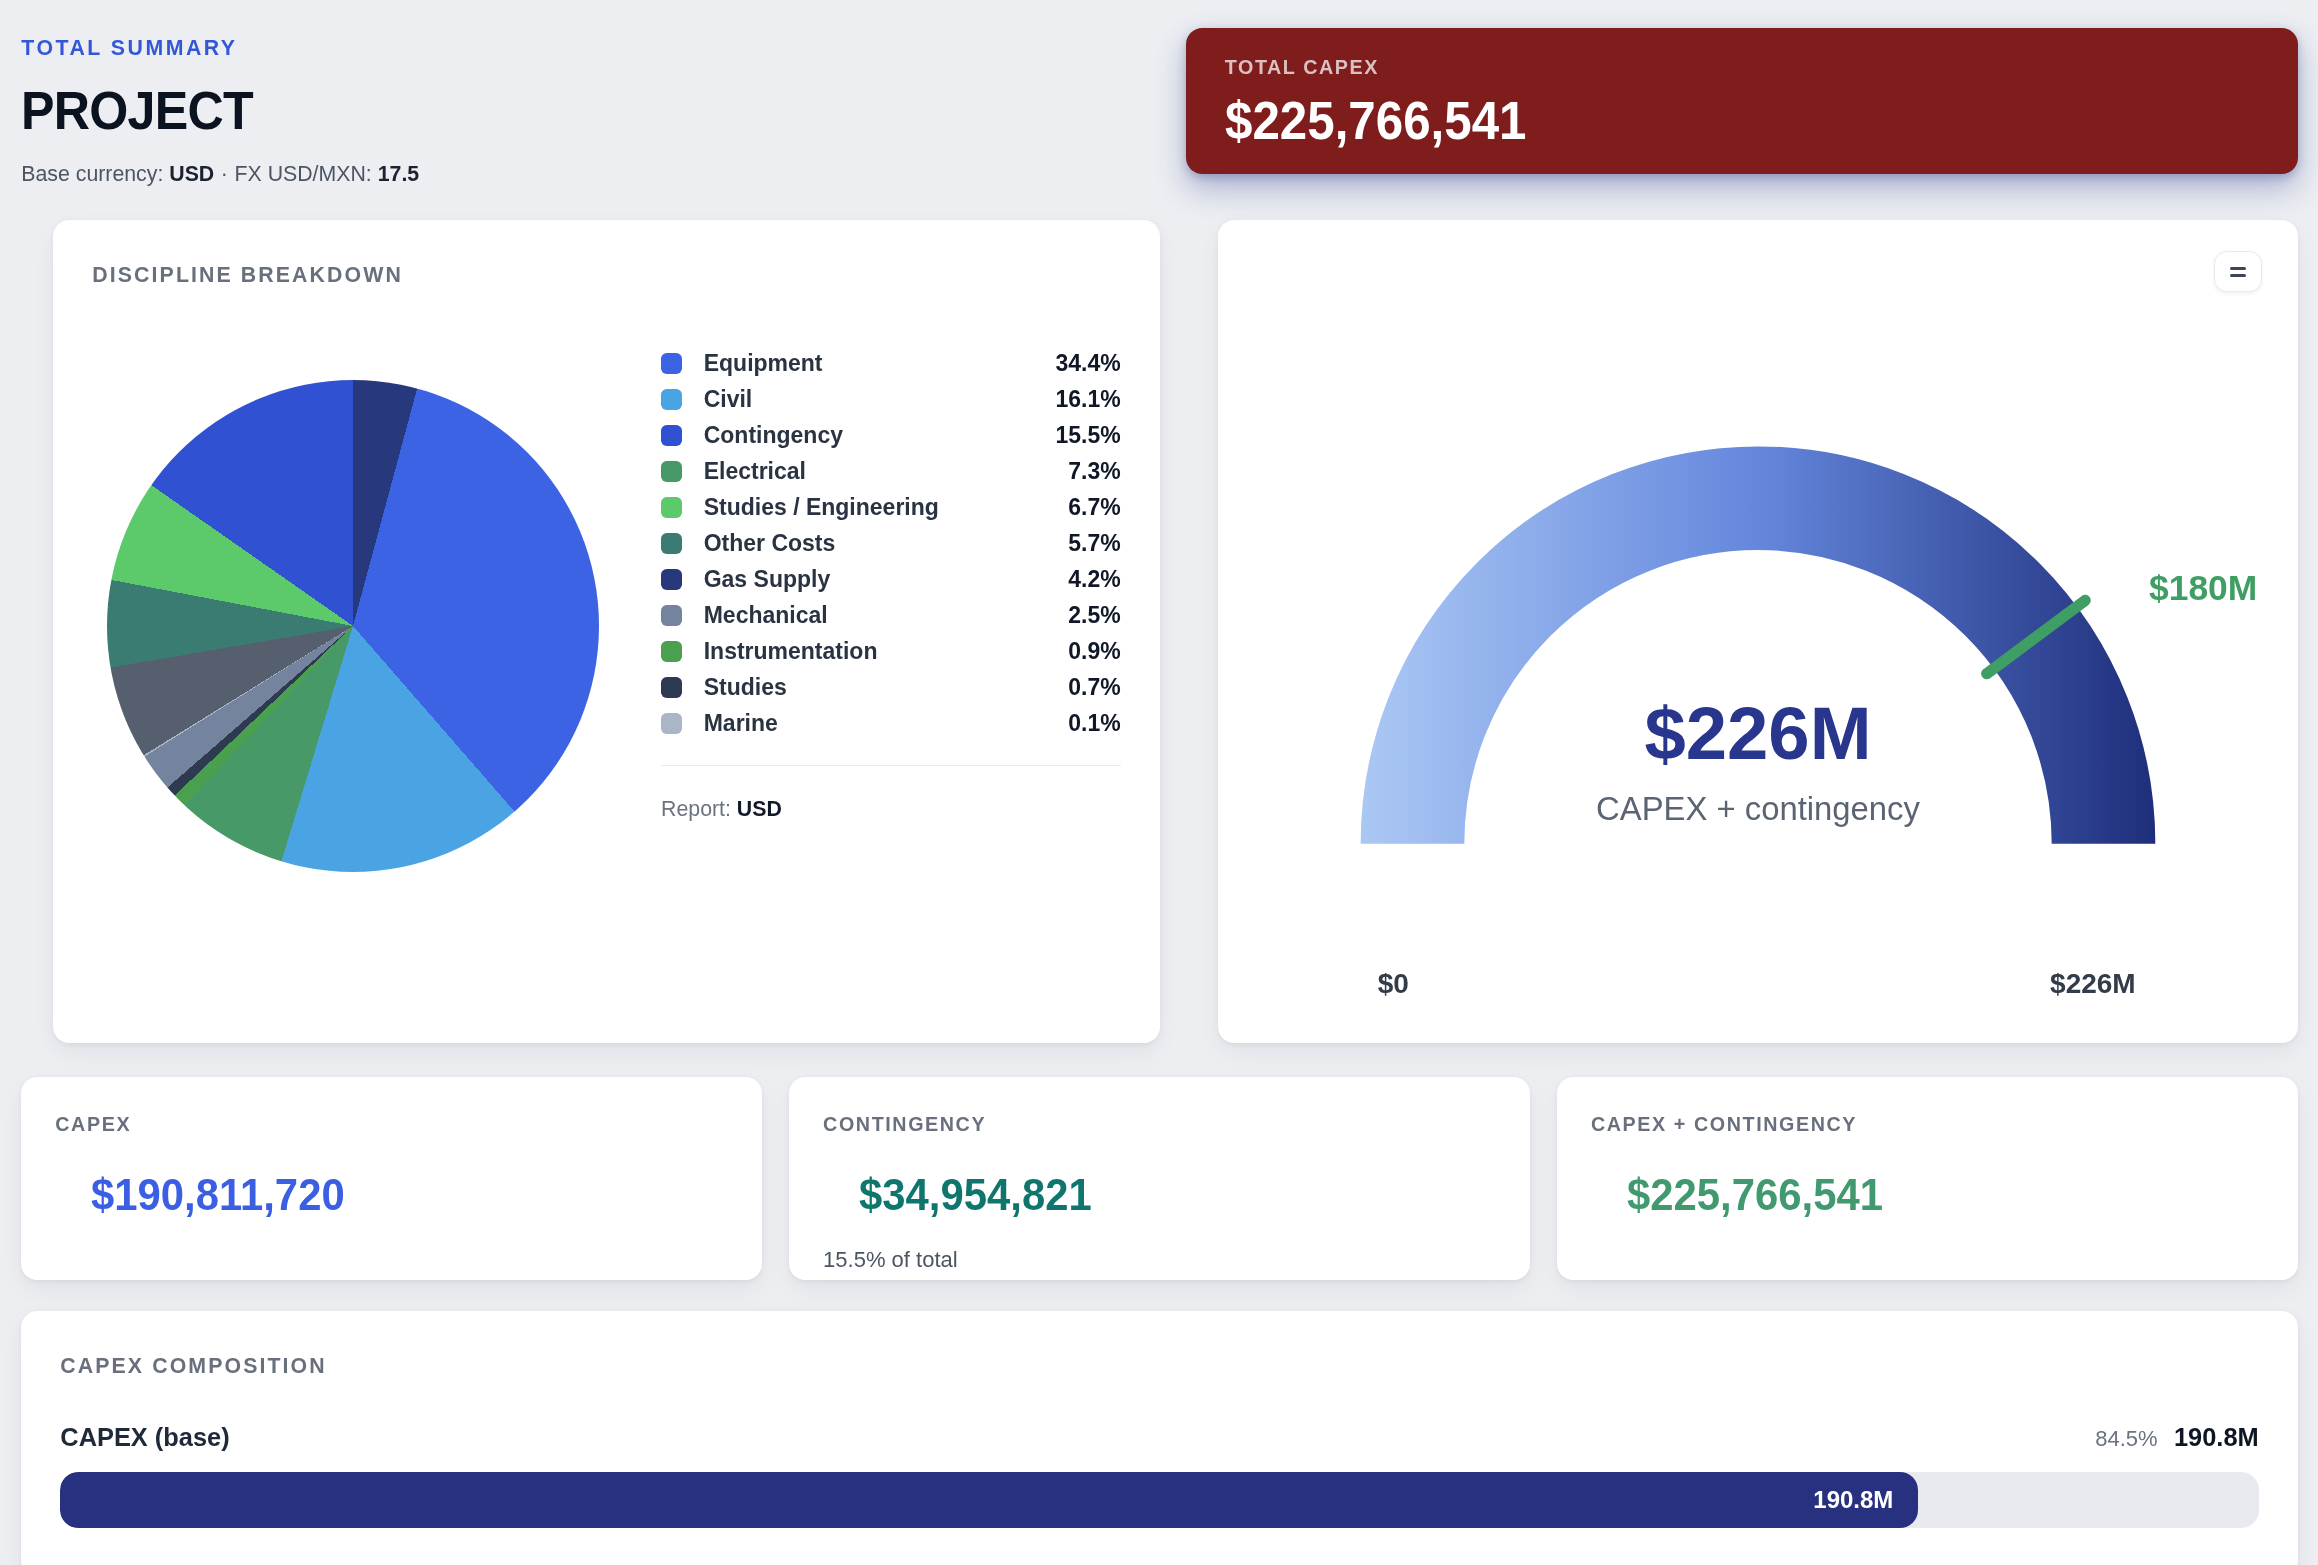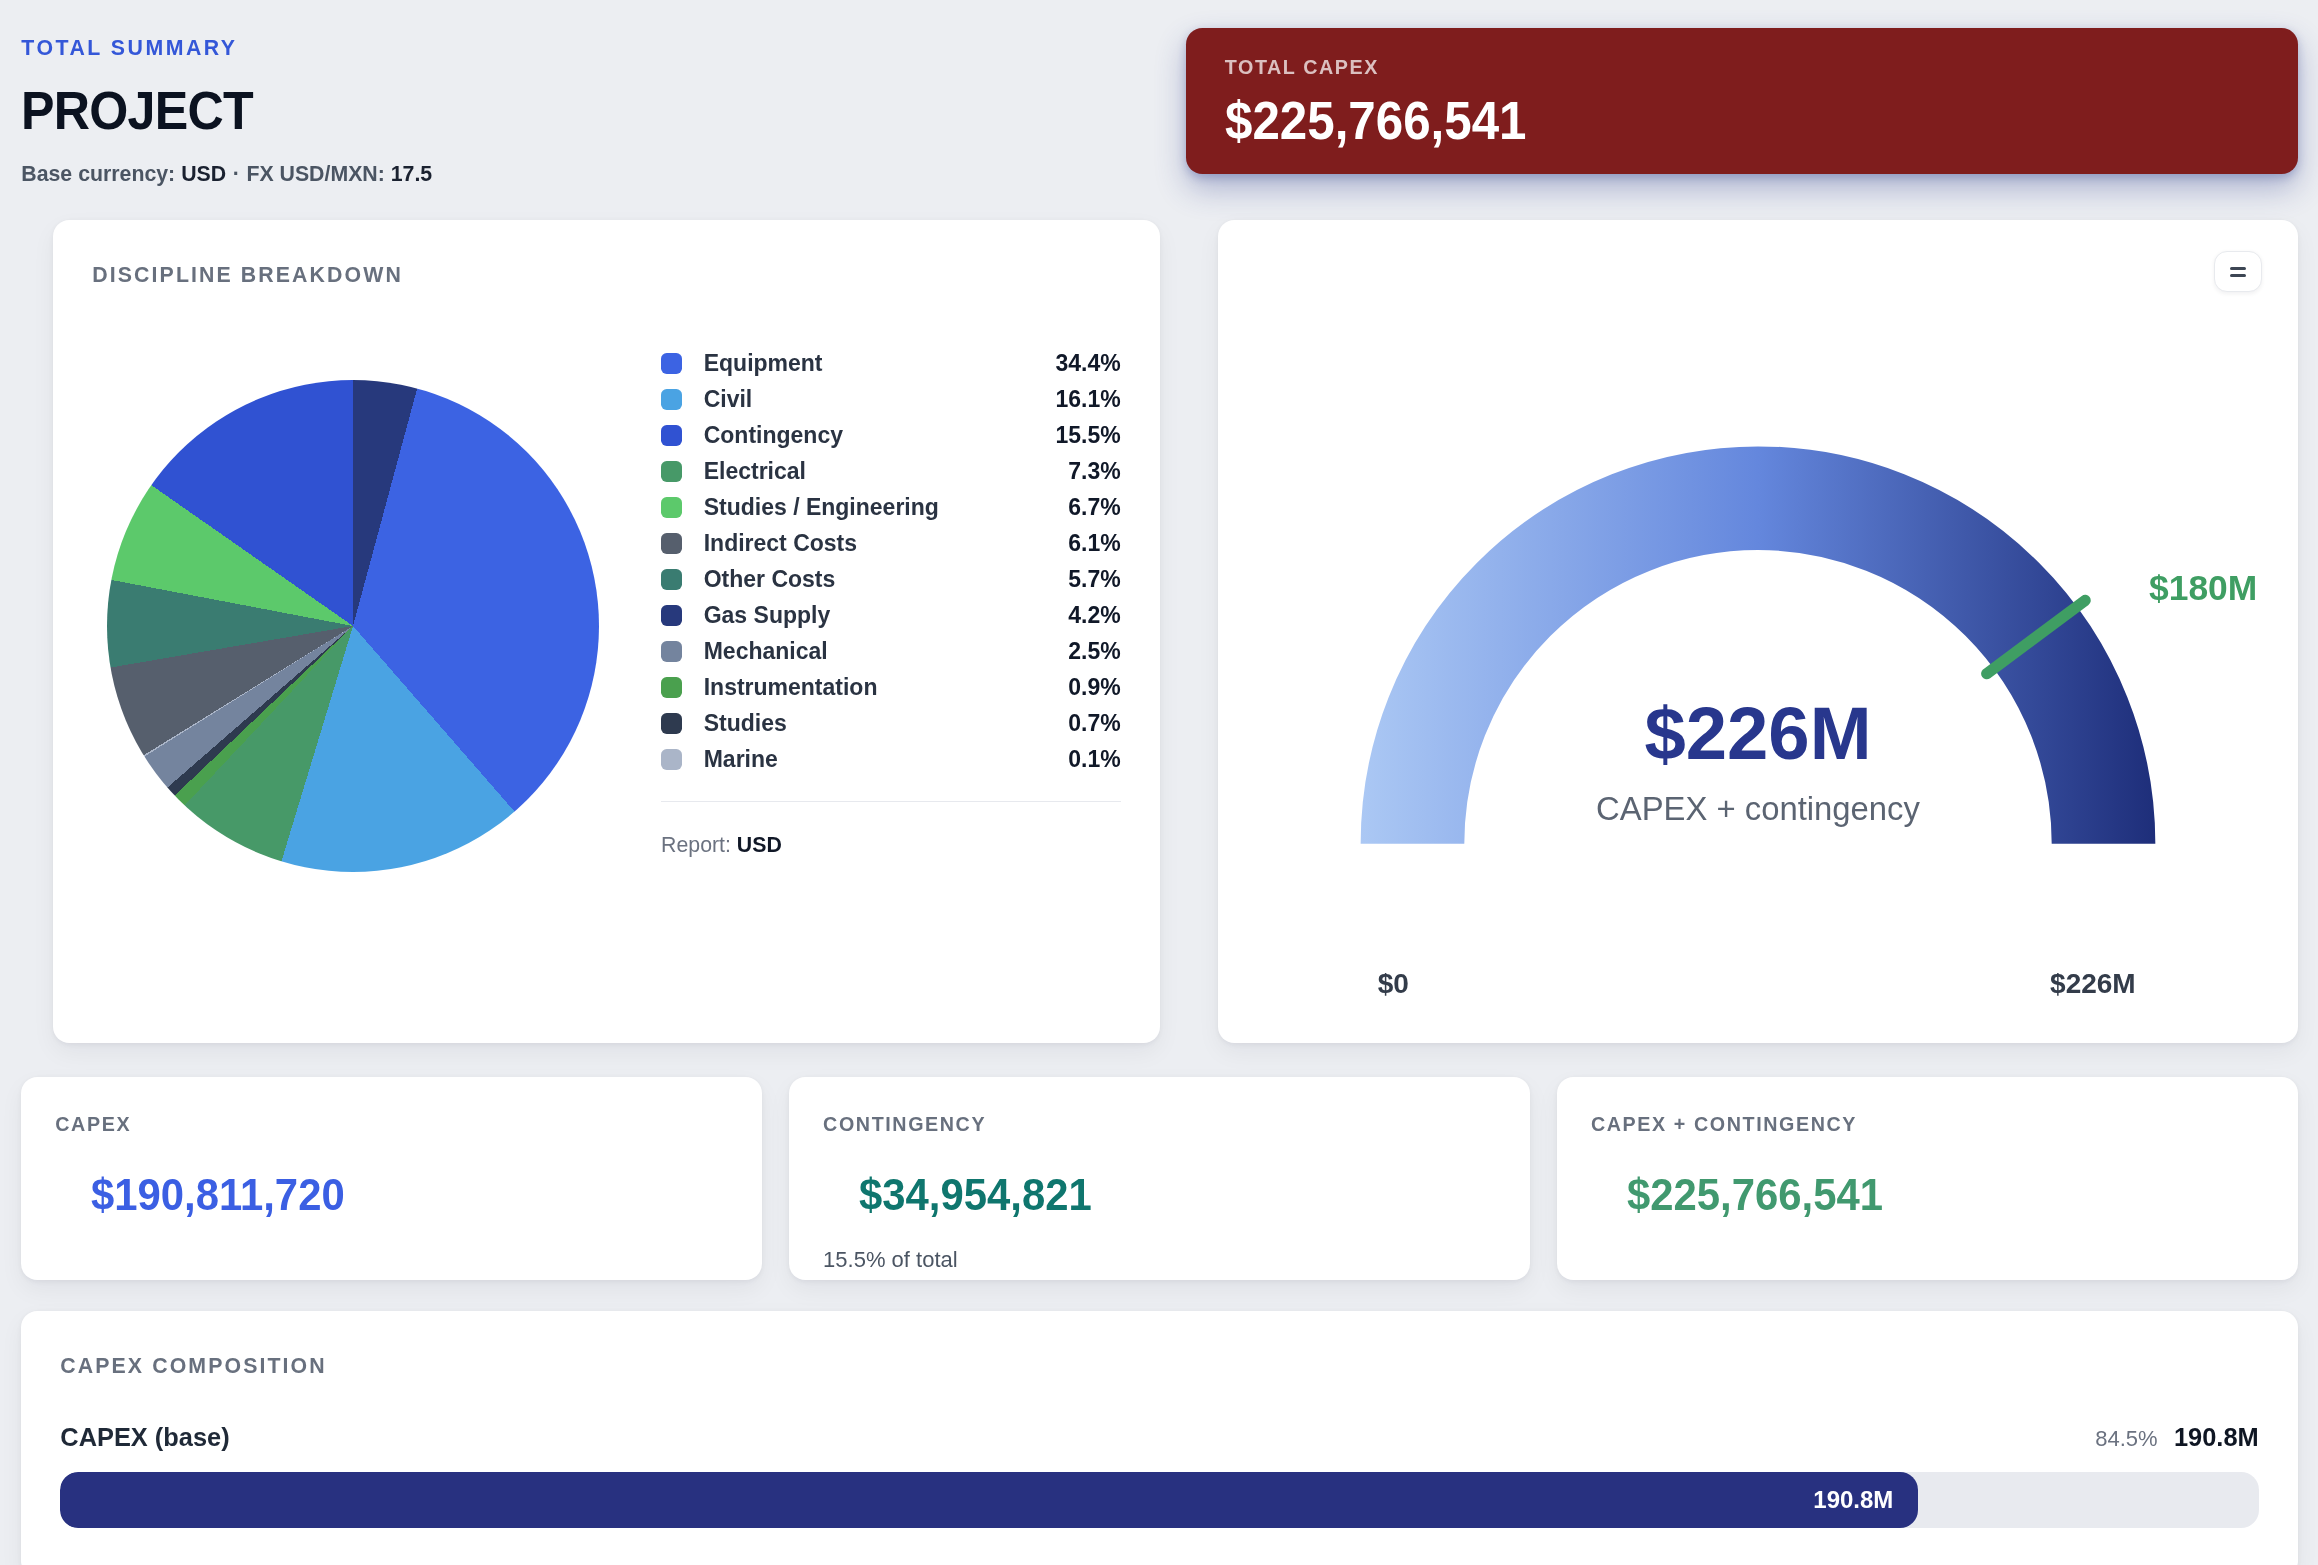--- a/index.html
+++ b/index.html
@@ -10,21 +10,21 @@
     color:#111827;
     padding:24.6px 21.3px 21.3px 21.3px;
     overflow:hidden;
   }
   .condense { transform:scaleX(.93); transform-origin:0 50%; display:inline-block; }
 
   
   .header-row { display:flex; justify-content:space-between; align-items:flex-start; }
   .eyebrow { font-size:21.3px; font-weight:800; letter-spacing:2.5px; color:#3457d8; margin-top:11.5px; }
   .page-title { font-size:54px; font-weight:800; letter-spacing:-0.8px; color:#0b1220; margin-top:18px; }
-  .currency-line { font-size:21.3px; color:#4b5563; margin-top:21.3px;font-weight:bold; }
+  .currency-line { font-size:21.3px; color:#4b5563; margin-top:21.3px; }
   .currency-line b { color:#1a2130; }
   .currency-line .sep { margin:0 6.6px; }
 
   .total-card {
     width:1112px; height:146px; border-radius:16.4px;
     background:#2b3a8d; color:#fff;
     padding:28px 39px;
     box-shadow:0 14.8px 31px rgba(43,58,141,.32), 0 3.3px 8.2px rgba(43,58,141,.25);
     margin-top:3.3px;
   }
@@ -145,25 +145,20 @@
             </div>
             <div class="legend-row">
               <span class="legend-swatch" style="background: rgb(71, 153, 104);"></span>
               <span class="legend-label">Electrical</span>
               <span class="legend-pct">7.3%</span>
             </div>
             <div class="legend-row">
               <span class="legend-swatch" style="background: rgb(92, 201, 107);"></span>
               <span class="legend-label">Studies / Engineering</span>
               <span class="legend-pct">6.7%</span>
-            </div>
-            <div class="legend-row">
-              <span class="legend-swatch" style="background: rgb(86, 95, 109);"></span>
-              <span class="legend-label">Indirect Costs</span>
-              <span class="legend-pct">6.1%</span>
             </div>
             <div class="legend-row">
               <span class="legend-swatch" style="background: rgb(58, 124, 113);"></span>
               <span class="legend-label">Other Costs</span>
               <span class="legend-pct">5.7%</span>
             </div>
             <div class="legend-row">
               <span class="legend-swatch" style="background: rgb(39, 57, 124);"></span>
               <span class="legend-label">Gas Supply</span>
               <span class="legend-pct">4.2%</span>

